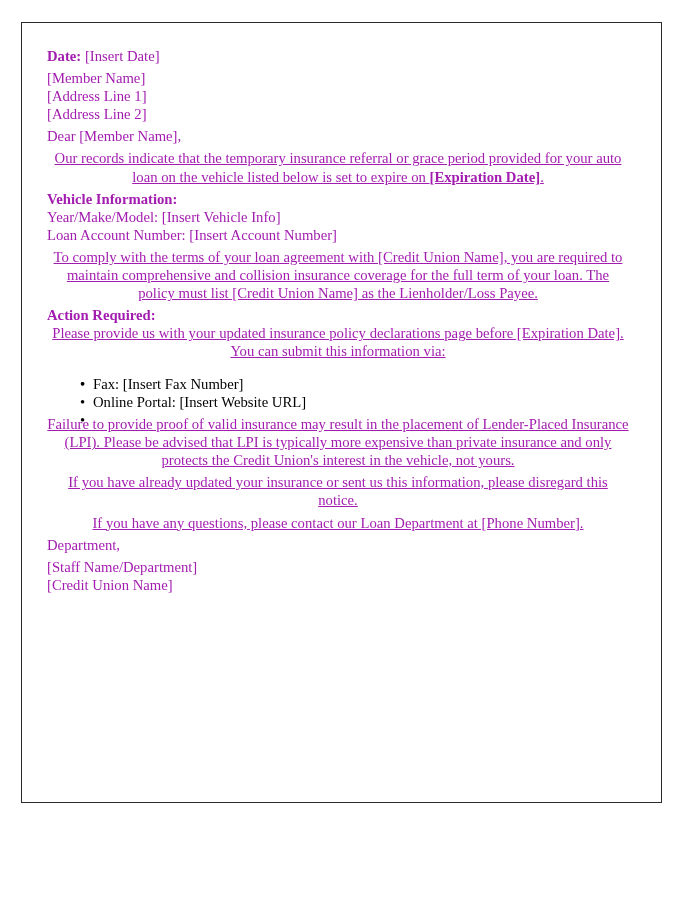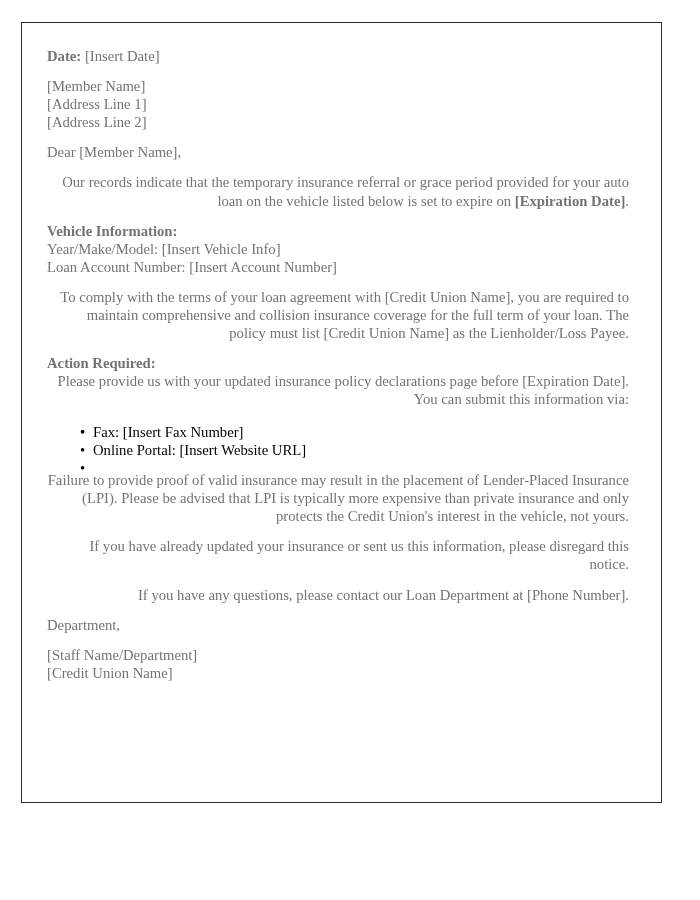--- a/index.html
+++ b/index.html
@@ -32,24 +32,24 @@
     left: 0;
     top: 0;
     width: 639px;
     padding: 24px 32px 0 25px;
     box-sizing: border-box;
   }
 
   .block {
     font-size: 14.7px;
     line-height: 18.1px;
-    color: #737373;
+    color: #a21caf;
   }
 
-  .gap-para { margin-top: 12px; }
+  .gap-para { margin-top: 4px; }
 
   .bold { font-weight: bold; }
 
   .addr-line { white-space: nowrap; }
 
   ul.bullets {
     margin: 14px 0 0 0;
     padding: 0 0 0 46px;
     list-style: none;
   }
@@ -61,21 +61,22 @@
   }
   ul.bullets li .dot {
     position: absolute;
     left: -13px;
     top: 0;
     font-size: 14.7px;
     line-height: 18.3px;
   }
 
   .para {
-    text-align: right;
+    text-align: center;
+    text-decoration: underline;
   }
 </style>
 </head>
 <body>
 
 <div class="page-sheet">
   <div class="page-body">
 
     <div class="block">
       <span class="bold">Date:</span>

